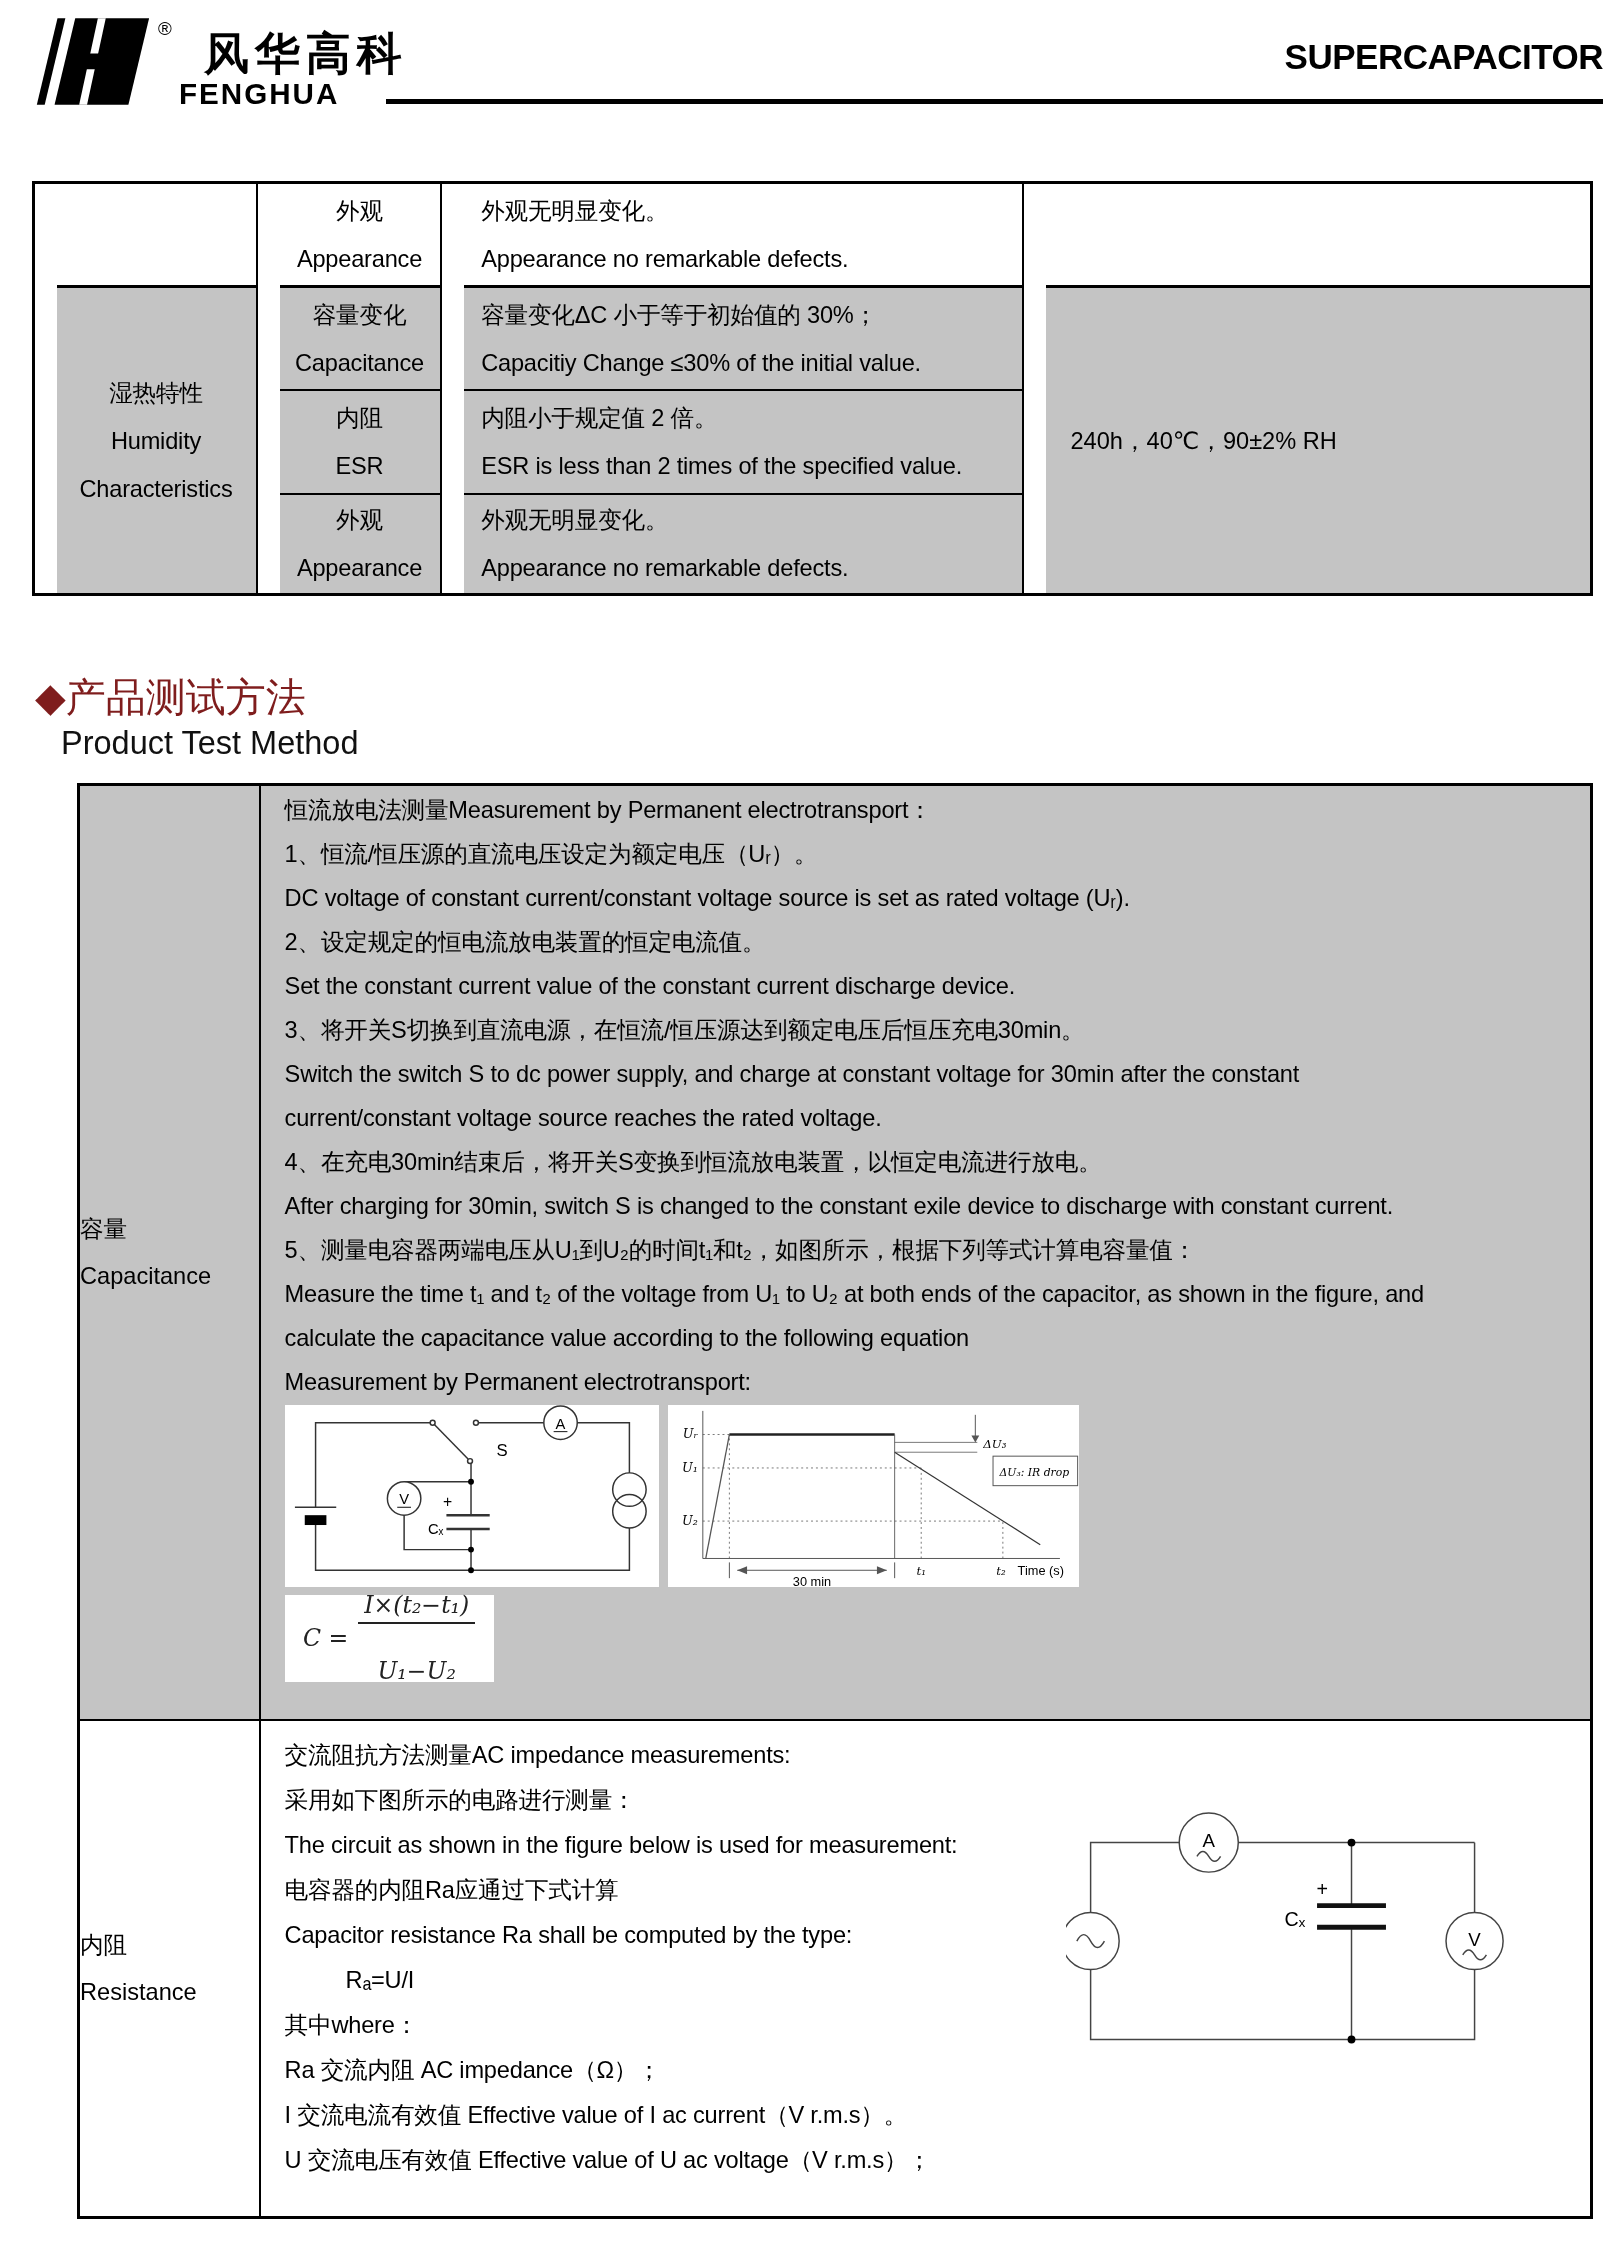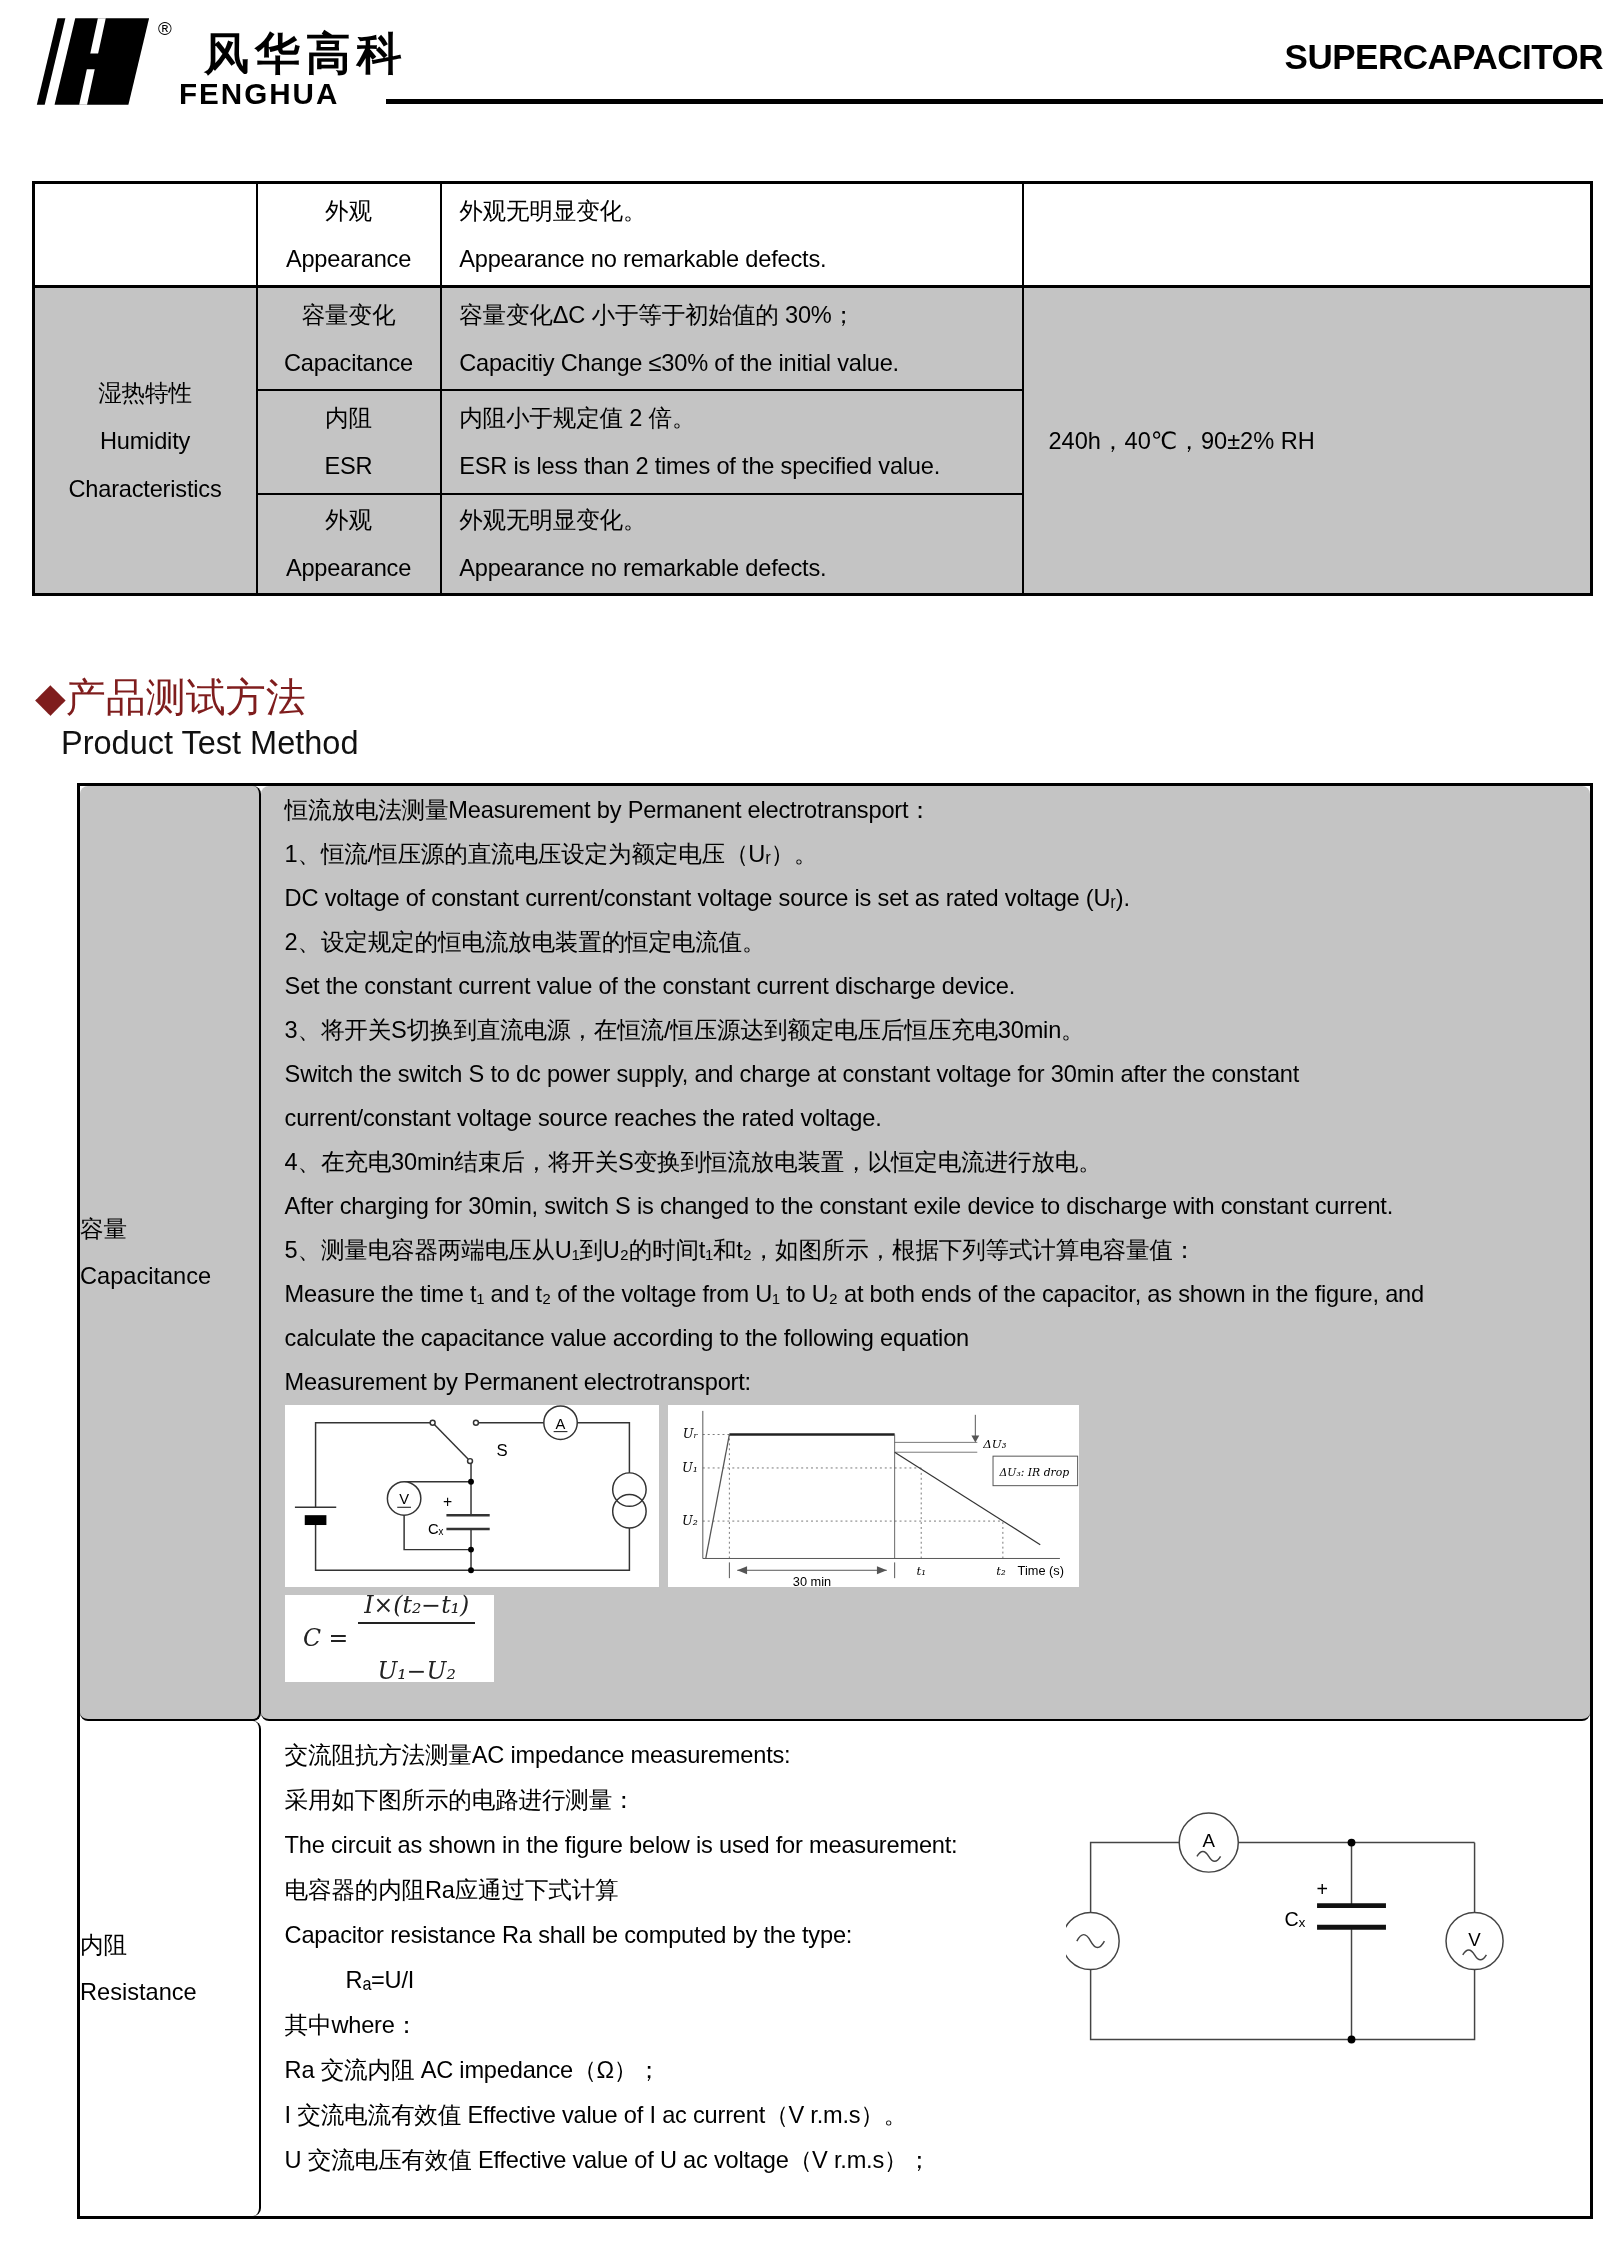--- a/index.html
+++ b/index.html
@@ -14,41 +14,41 @@
   .brand-en { position:absolute; left:179px; top:77px; font-size:29.6px; font-weight:bold; letter-spacing:2px; }
   .header-rule { position:absolute; left:386px; top:99px; width:1217px; height:4.9px; background:#000; }
   .product-title { position:absolute; left:985px; top:37px; width:618px; text-align:right;
                    font-size:35px; font-weight:bold; letter-spacing:-0.5px; }
 
   
   .t1 { position:absolute; left:31.5px; top:181px; width:1561px; height:415px;
         border:3px solid #000; display:grid;
         grid-template-columns:223px 184px 582px 1fr;
         grid-template-rows:104px 103px 104px 1fr; background:#fff; }
-  .t1 .cell { border-right:2px solid #000; border-bottom:2px solid #000; }
+  .t1 .cell { border-right:2px solid #000; border-bottom:2px solid #000;margin-left:22px; }
   .t1 .nbr { border-right:none; }
   .t1 .nbb { border-bottom:none; }
   .t1 .bb3 { border-bottom-width:3px; }
   .shade { background:#c4c4c4; }
   .pair { display:flex; flex-direction:column; justify-content:center; height:100%; }
   .pair div { line-height:48px; font-size:23.6px; white-space:nowrap; letter-spacing:-0.2px; }
   .ctr { text-align:center; }
   .lft { padding-left:17.7px; }
   .span3 { grid-row:span 3; }
   .cond { display:flex; align-items:center; padding-left:25px; font-size:23.6px; white-space:nowrap; }
 
   
   .sec-cn { position:absolute; left:35px; top:670px; font-size:40px; color:#7f1d1d; }
   .sec-en { position:absolute; left:61px; top:725px; font-size:32.5px; color:#111; }
 
   
   .t2 { position:absolute; left:77px; top:783px; width:1516px; height:1436px;
         border:3px solid #000; display:grid;
         grid-template-columns:181px 1fr; grid-template-rows:935px 1fr; }
-  .t2 .cell { border-right:2px solid #000; border-bottom:2px solid #000;border-radius:8px; }
+  .t2 .cell { border-right:2px solid #000; border-bottom:2px solid #000; }
   .t2 .nbr { border-right:none; }
   .t2 .nbb { border-bottom:none; }
   .rowhead { display:flex; flex-direction:column; justify-content:center; text-align:left; height:100%; }
   .rowhead div { line-height:47px; font-size:23.6px; }
   .cap-body { padding:2px 0 0 23.6px; }
   .cap-line { height:44px; line-height:44px; font-size:23.6px; letter-spacing:-0.2px; white-space:nowrap; }
   .res-body { padding:11.8px 0 0 23.6px; }
   .res-line { height:45px; line-height:45px; font-size:23.6px; letter-spacing:-0.2px; white-space:nowrap; }
   .indent { padding-left:61px; }
 

